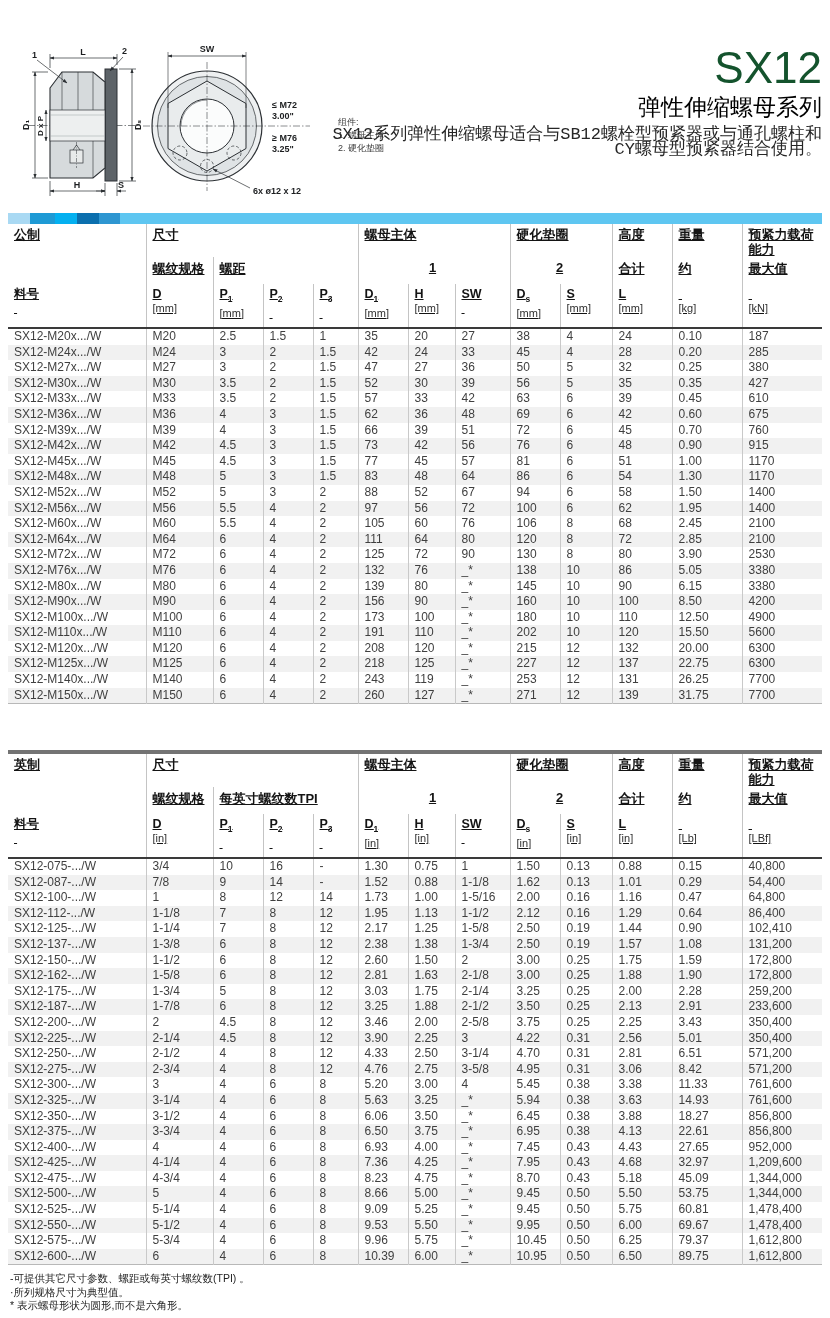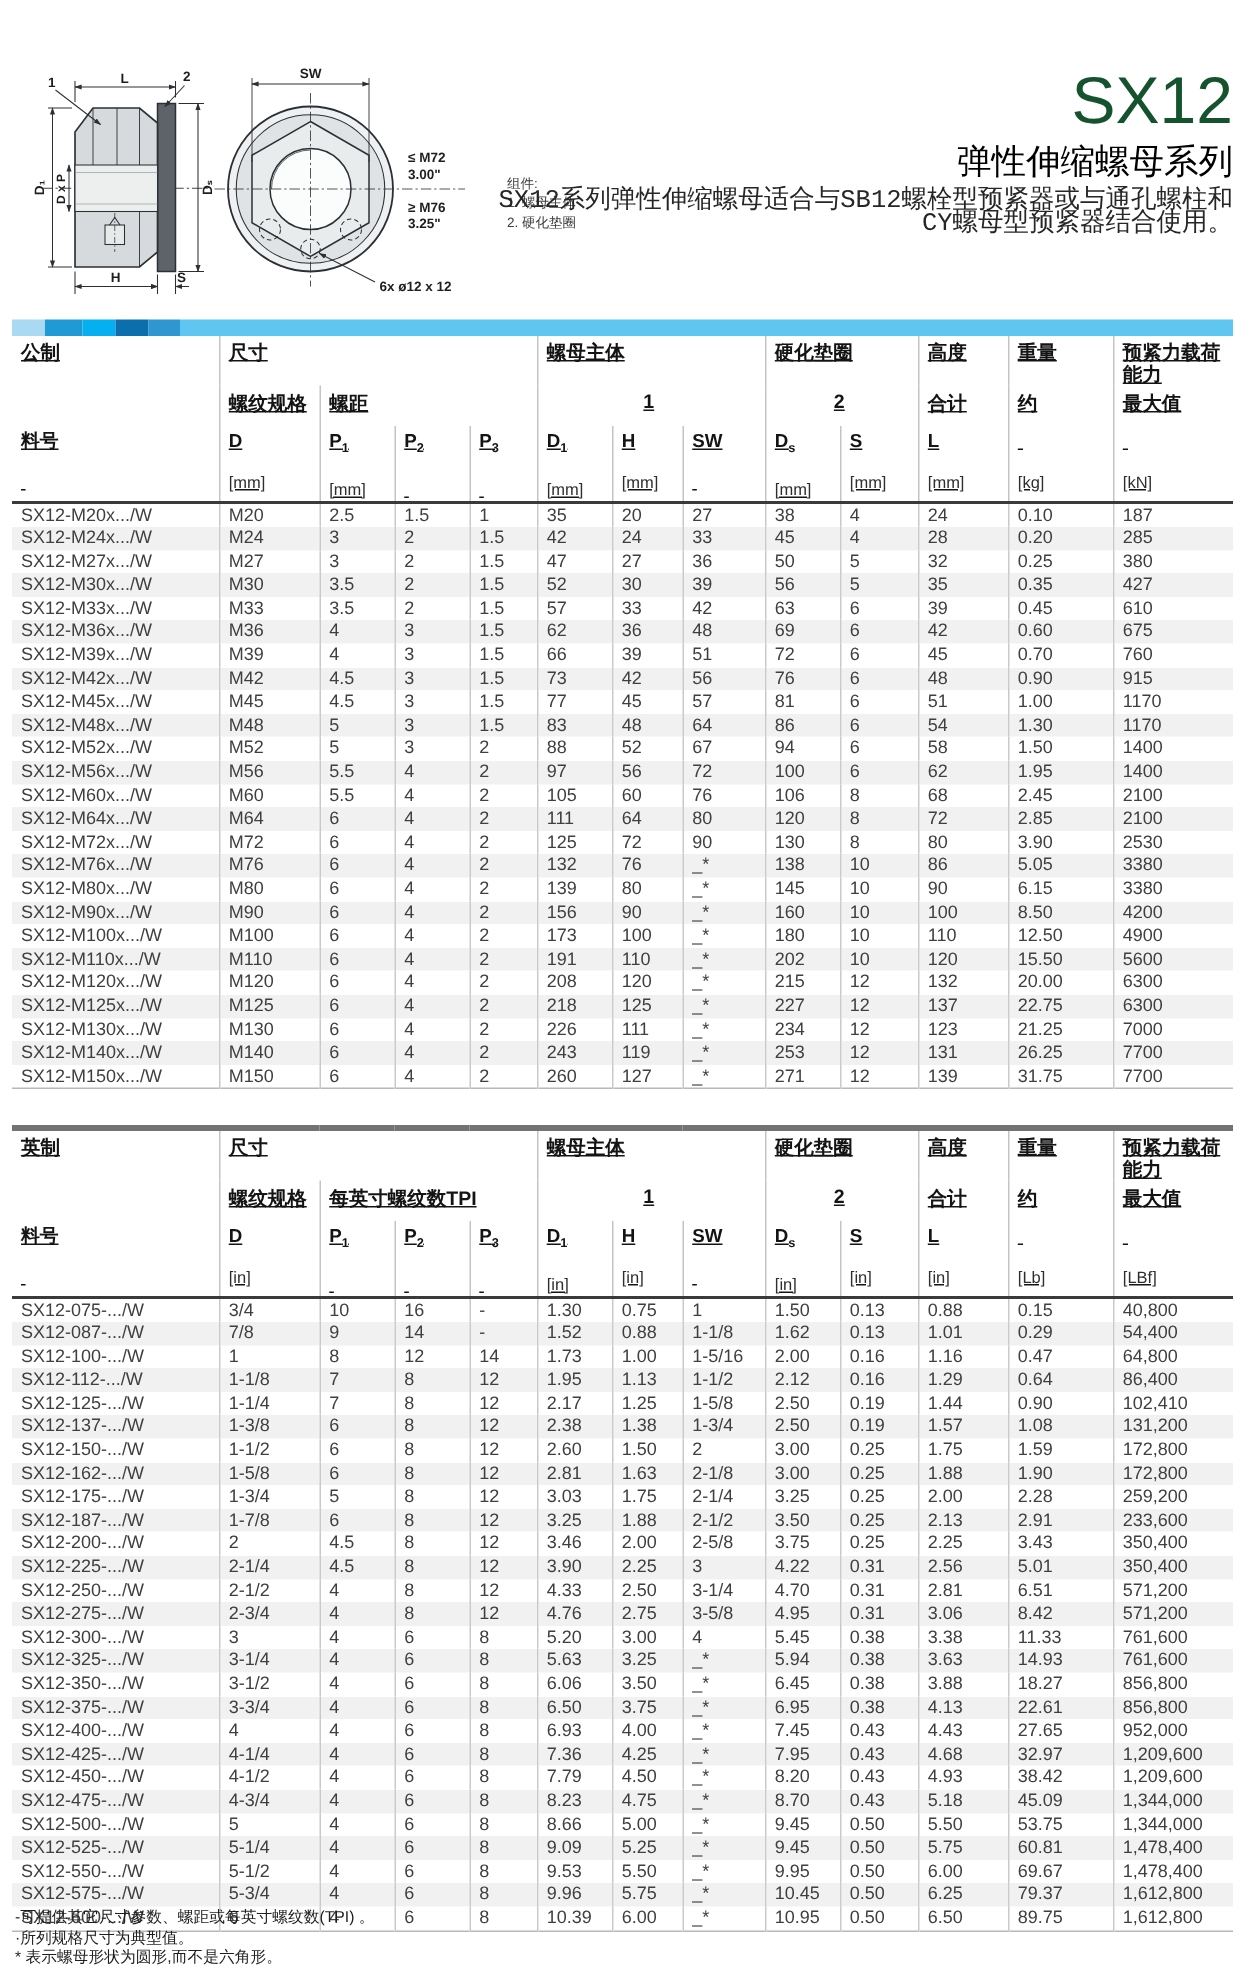--- a/index.html
+++ b/index.html
@@ -24,21 +24,21 @@
   table.spec { position:absolute; left:8px; width:814px; border-collapse:collapse; table-layout:fixed; border-bottom:1px solid #b8b8b8; }
   #metric-table { top:224px; }
   #imperial-table { top:750px; border-top:4px solid #737373; }
   thead { border-bottom:2px solid #3a3a3a; }
   thead th { text-align:left; vertical-align:top; padding:3px 3px 0 6px; font-weight:bold; color:#141414;text-decoration:underline; }
   tr.h1 th { height:30px; font-size:13px; line-height:15px; }
   tr.h2 th { height:24px; font-size:13px; }
   tr.h3 th { height:40px; }
   .cl { font-size:12.5px; line-height:14px; }
   .cl sub { font-size:8.5px; }
-  .cu { font-size:11px; font-weight:normal; color:#2e2e2e; margin-top:15px; line-height:13px; }
+  .cu { font-size:11px; font-weight:normal; color:#2e2e2e; margin-top:1px; line-height:13px; }
   .ctr { text-align:center; padding-left:0; }
   .bl { border-left:1px solid #c4c4c4; }
   tr.h3 th + th { border-left:1px solid #c4c4c4; }
   tbody td { font-size:12px; color:#3f3f3f; padding:0 2px 0 6px; height:15.6px; line-height:15.6px; white-space:nowrap; overflow:hidden; }
   tbody td + td { border-left:1px solid #c9c9c9; }
   tbody tr:nth-child(even) { background:#f1f1f1; }
 
   .footnotes { position:absolute; left:10px; top:1272px; font-size:10.5px; line-height:13.5px; color:#1e1e1e; }
 </style>
 </head>
@@ -556,35 +556,20 @@
           <td>218</td>
           <td>125</td>
           <td>_*</td>
           <td>227</td>
           <td>12</td>
           <td>137</td>
           <td>22.75</td>
           <td>6300</td>
         </tr>
         <tr>
-          <td>SX12-M130x.../W</td>
-          <td>M130</td>
-          <td>6</td>
-          <td>4</td>
-          <td>2</td>
-          <td>226</td>
-          <td>111</td>
-          <td>_*</td>
-          <td>234</td>
-          <td>12</td>
-          <td>123</td>
-          <td>21.25</td>
-          <td>7000</td>
-        </tr>
-        <tr>
           <td>SX12-M140x.../W</td>
           <td>M140</td>
           <td>6</td>
           <td>4</td>
           <td>2</td>
           <td>243</td>
           <td>119</td>
           <td>_*</td>
           <td>253</td>
           <td>12</td>
@@ -996,35 +981,20 @@
           <td>7.36</td>
           <td>4.25</td>
           <td>_*</td>
           <td>7.95</td>
           <td>0.43</td>
           <td>4.68</td>
           <td>32.97</td>
           <td>1,209,600</td>
         </tr>
         <tr>
-          <td>SX12-450-.../W</td>
-          <td>4-1/2</td>
-          <td>4</td>
-          <td>6</td>
-          <td>8</td>
-          <td>7.79</td>
-          <td>4.50</td>
-          <td>_*</td>
-          <td>8.20</td>
-          <td>0.43</td>
-          <td>4.93</td>
-          <td>38.42</td>
-          <td>1,209,600</td>
-        </tr>
-        <tr>
           <td>SX12-475-.../W</td>
           <td>4-3/4</td>
           <td>4</td>
           <td>6</td>
           <td>8</td>
           <td>8.23</td>
           <td>4.75</td>
           <td>_*</td>
           <td>8.70</td>
           <td>0.43</td>

